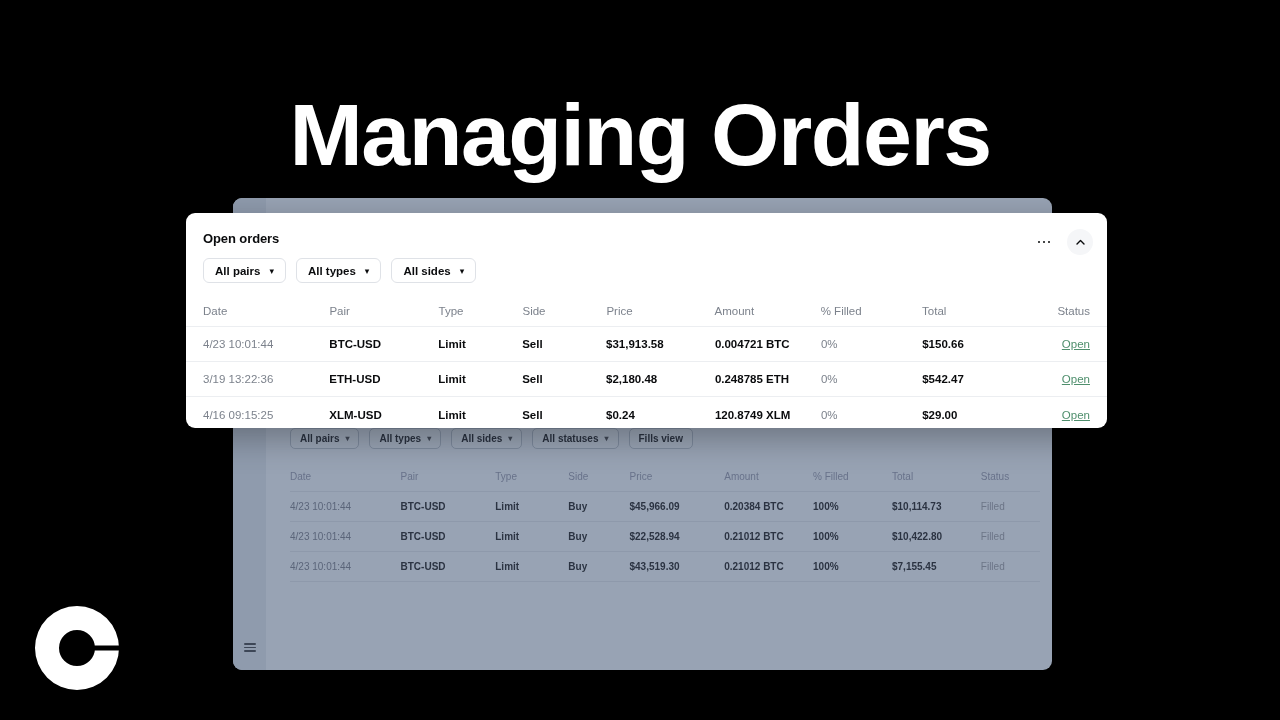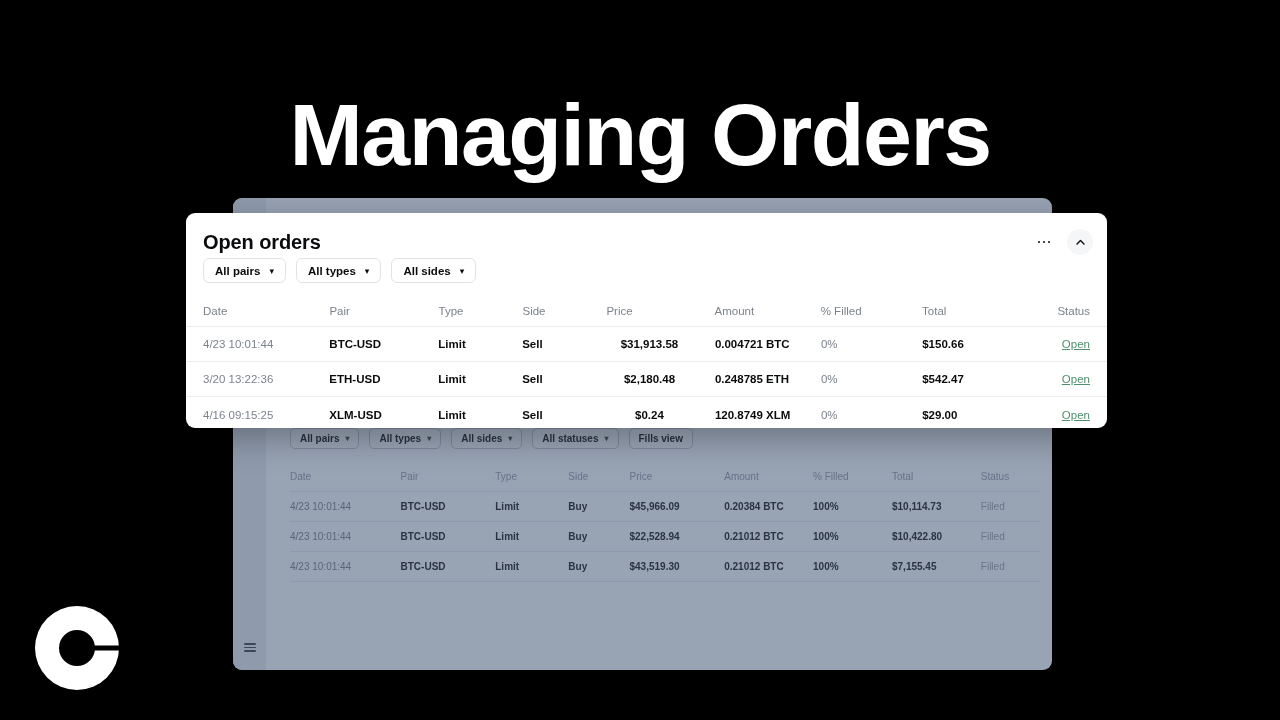--- a/index.html
+++ b/index.html
@@ -103,21 +103,21 @@
     left:186px; top:202px;
     width:921px; height:215px;
     background:#ffffff;
     border-radius:9px;
     box-shadow:0 10px 34px rgba(0,0,0,.30);
     overflow:hidden;
   }
   .card-title {
     position:absolute;
     left:17px; top:18px;
-    font-size:20px;
+    font-size:13px;
     font-weight:bold;
     color:#0a0b0d;
     letter-spacing:-0.1px;
   }
   .card-actions {
     position:absolute; right:14px; top:16px;
     display:flex; align-items:center; gap:10px;
   }
   .icon-btn {
     width:26px; height:26px;
@@ -163,21 +163,21 @@
   .c-row.head { color:#7c828c; height:32px; }
   .c-row.body { color:#0a0b0d; font-weight:bold; }
   .c-row.body .date { color:#7c828c; font-weight:normal; }
   .c-row.body .pct { color:#7c828c; font-weight:normal; }
   .c-row.body .status { font-weight:normal;text-decoration:underline; }
 
   .k1 { width:131px; }
   .k2 { width:113px; }
   .k3 { width:87px; }
   .k4 { width:87px; }
-  .k5 { width:112px; text-align:center; padding-right:22px; }
+  .k5 { width:112px; text-align:left; padding-right:22px; }
   .k6 { width:110px; }
   .k7 { width:105px; }
   .k8 { width:112px; }
   .k9 { width:62px; text-align:right; }
 </style>
 </head>
 <body>
 
 <div id="stage">
 
@@ -318,21 +318,21 @@
         <div class="k3">Limit</div>
         <div class="k4">Sell</div>
         <div class="k5">$31,913.58</div>
         <div class="k6">0.004721 BTC</div>
         <div class="k7 pct">0%</div>
         <div class="k8">$150.66</div>
         <div class="k9 status" style="color: rgb(79, 143, 109);">Open</div>
       </div>
 
       <div class="c-row body">
-        <div class="k1 date">3/20 13:22:36</div>
+        <div class="k1 date">3/19 13:22:36</div>
         <div class="k2">ETH-USD</div>
         <div class="k3">Limit</div>
         <div class="k4">Sell</div>
         <div class="k5">$2,180.48</div>
         <div class="k6">0.248785 ETH</div>
         <div class="k7 pct">0%</div>
         <div class="k8">$542.47</div>
         <div class="k9 status" style="color: rgb(79, 143, 109);">Open</div>
       </div>
 

